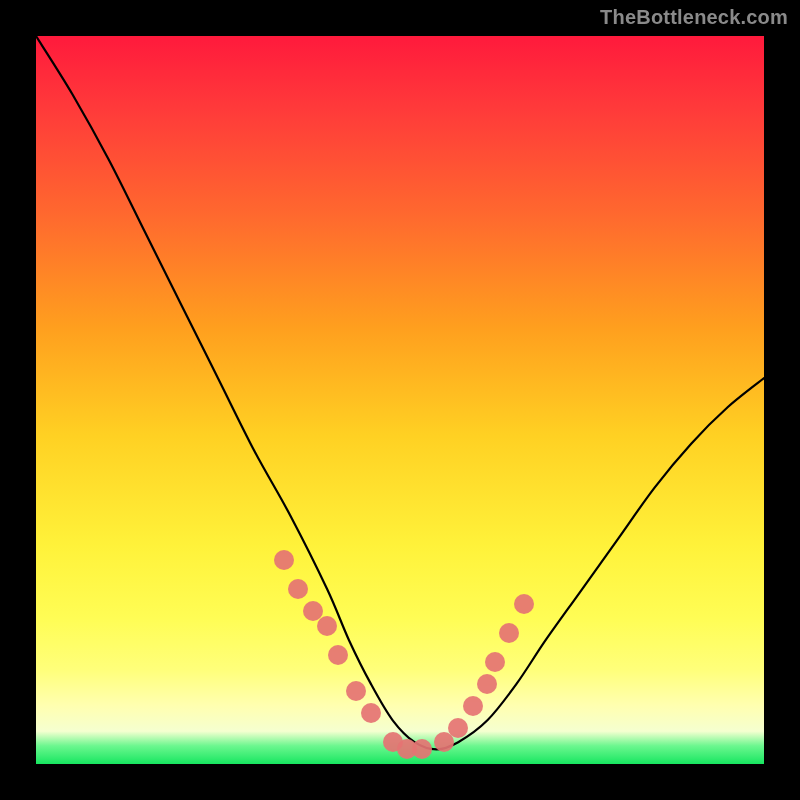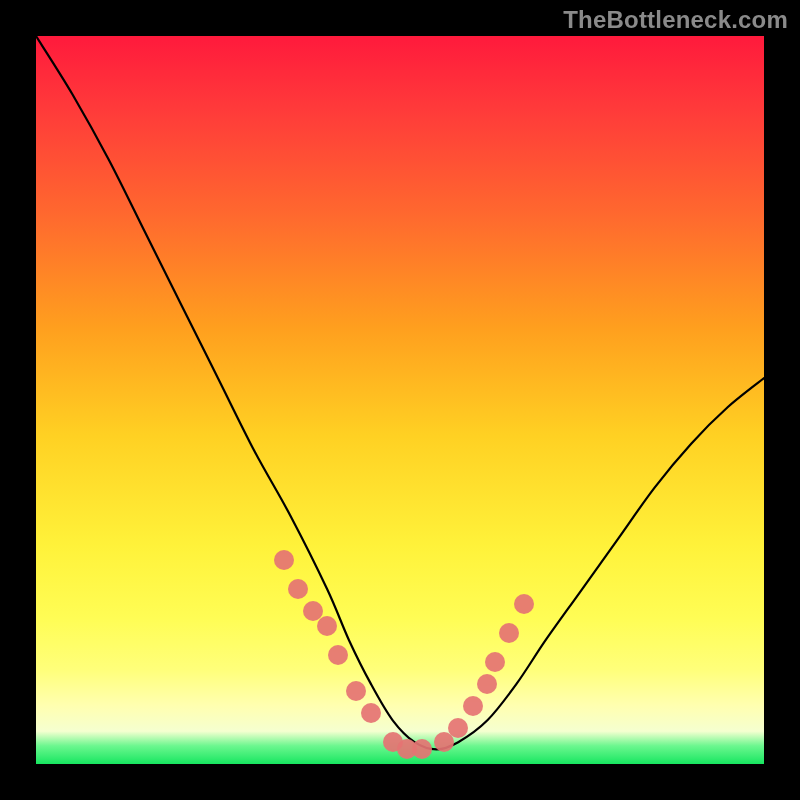--- a/index.html
+++ b/index.html
@@ -44,21 +44,21 @@
       #f5ffd0 95.5%,
       #6cf78f 97.5%,
       #17e660 100%
     );
   }
   .watermark {
     position: absolute;
     top: 6px;
     right: 12px;
     color: #8a8a8a;
-    font-size: 24px;
+    font-size: 20px;
     font-weight: 600;
     letter-spacing: 0.2px;
     user-select: none;
   }
   svg.curve {
     position: absolute;
     inset: 0;
     width: 100%;
     height: 100%;
     pointer-events: none;

